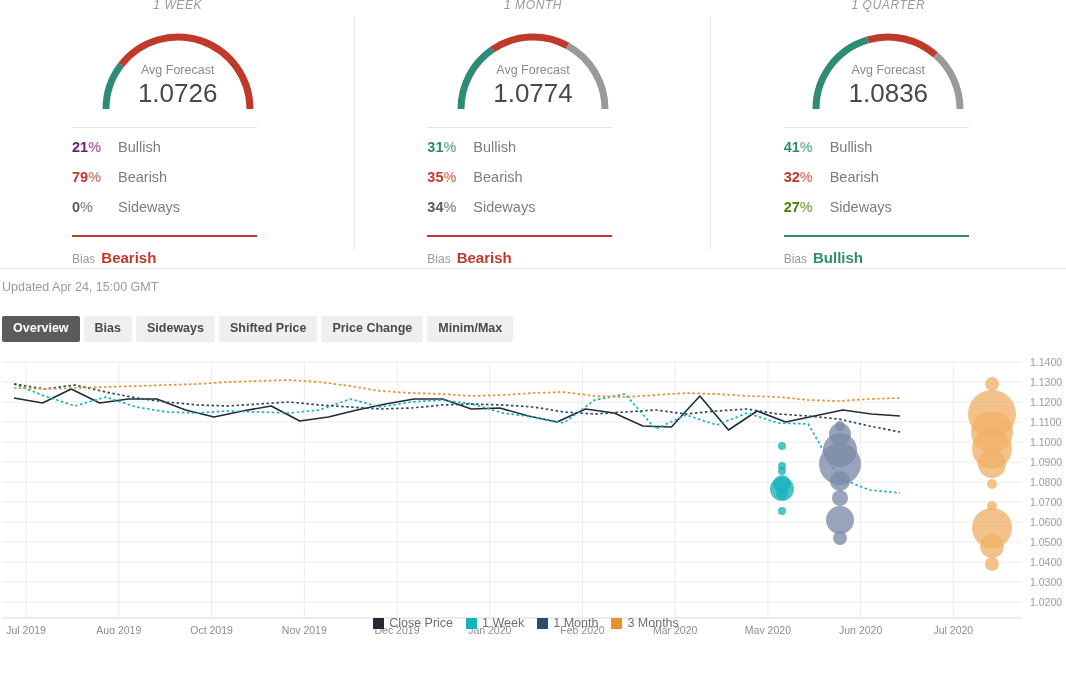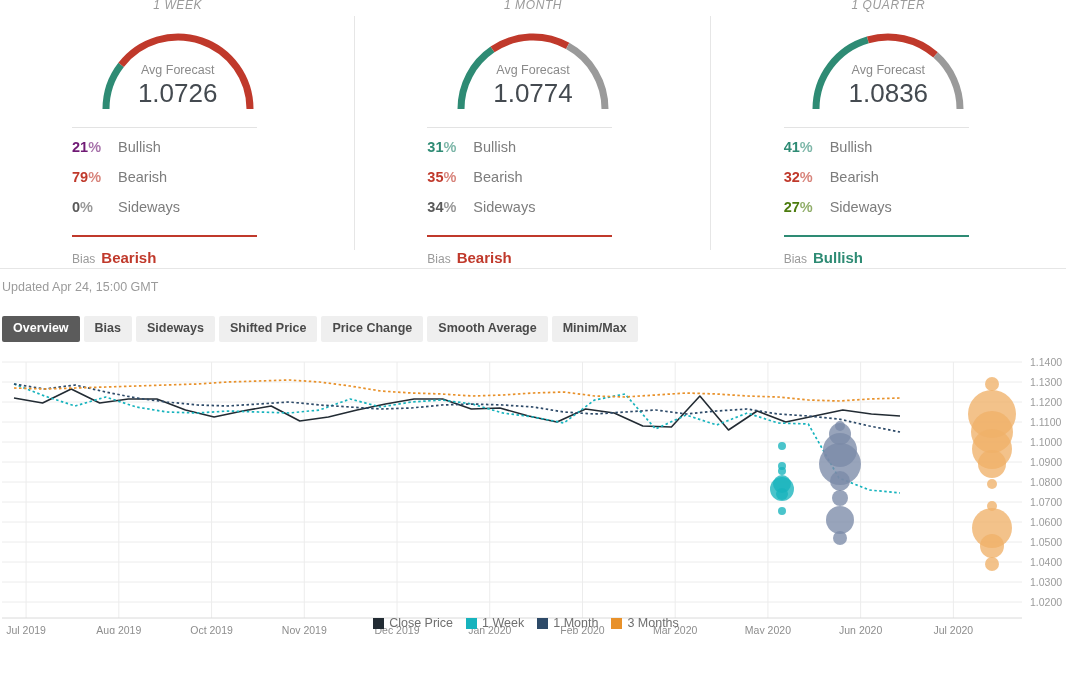--- a/index.html
+++ b/index.html
@@ -292,21 +292,20 @@
 
   <div class="updated-sep"></div>
   <div class="updated">Updated Apr 24, 15:00 GMT</div>
 
   <div class="tabbar" id="tabbar">
       <div class="tab active">Overview</div>
       <div class="tab">Bias</div>
       <div class="tab">Sideways</div>
       <div class="tab">Shifted Price</div>
       <div class="tab">Price Change</div>
-      <div class="tab">Smooth Average</div>
       <div class="tab">Minim/Max</div>
     </div>
 
   <div class="chart-area">
     <svg class="chart-svg" id="chart" width="1066" height="280" viewBox="0 0 1066 280">
         <line x1="2" y1="8" x2="1022" y2="8" stroke="#ececec" stroke-width="1"></line>
         <text x="1030" y="12" font-size="10.5" fill="#9b9b9b" font-family="&quot;Liberation Sans&quot;, sans-serif">1.1400</text>
         <line x1="2" y1="28.000000000000036" x2="1022" y2="28.000000000000036" stroke="#ececec" stroke-width="1"></line>
         <text x="1030" y="32.000000000000036" font-size="10.5" fill="#9b9b9b" font-family="&quot;Liberation Sans&quot;, sans-serif">1.1300</text>
         <line x1="2" y1="47.99999999999963" x2="1022" y2="47.99999999999963" stroke="#ececec" stroke-width="1"></line>

